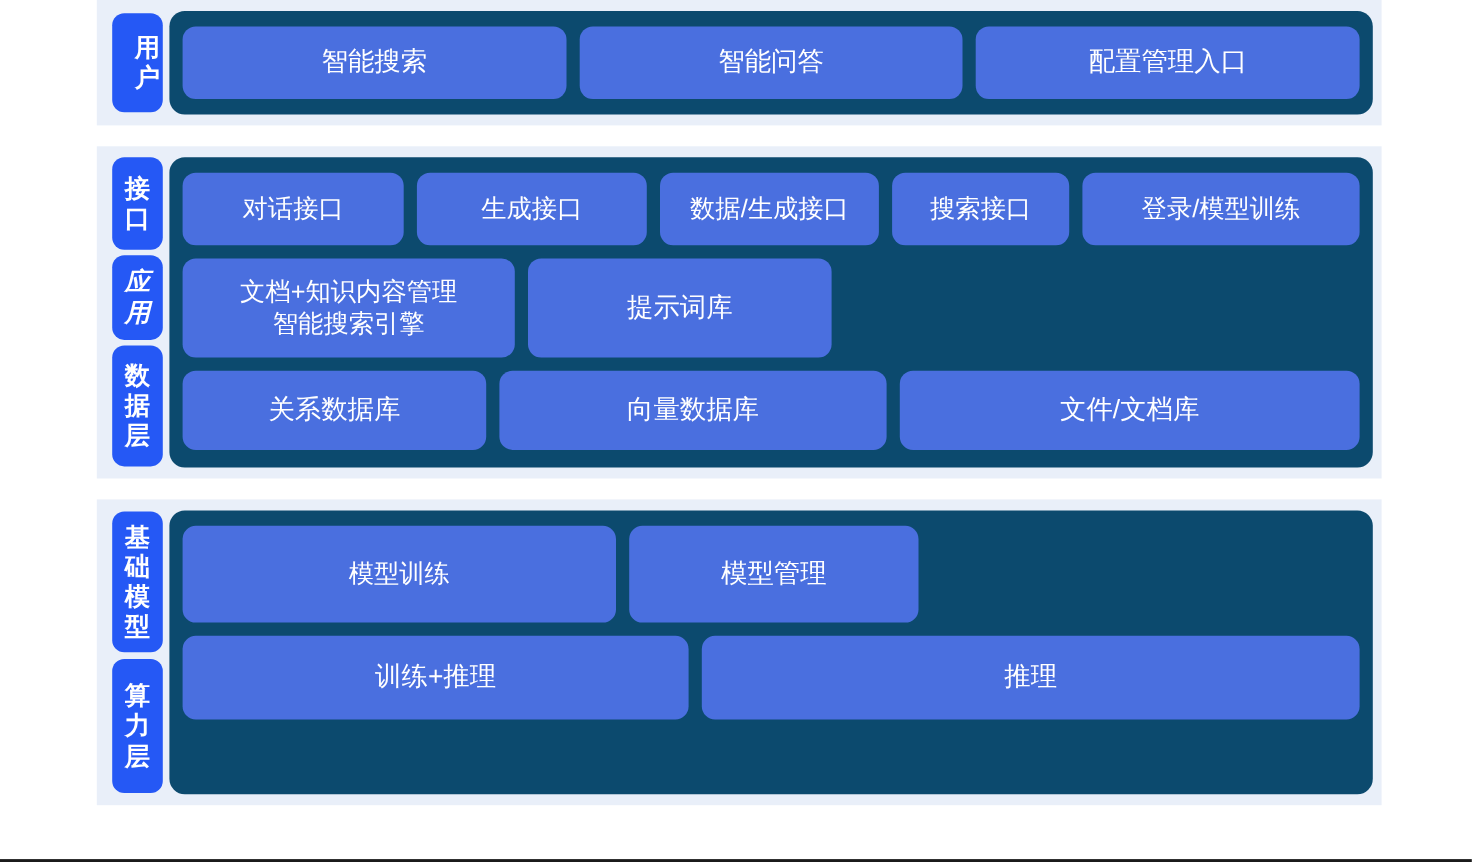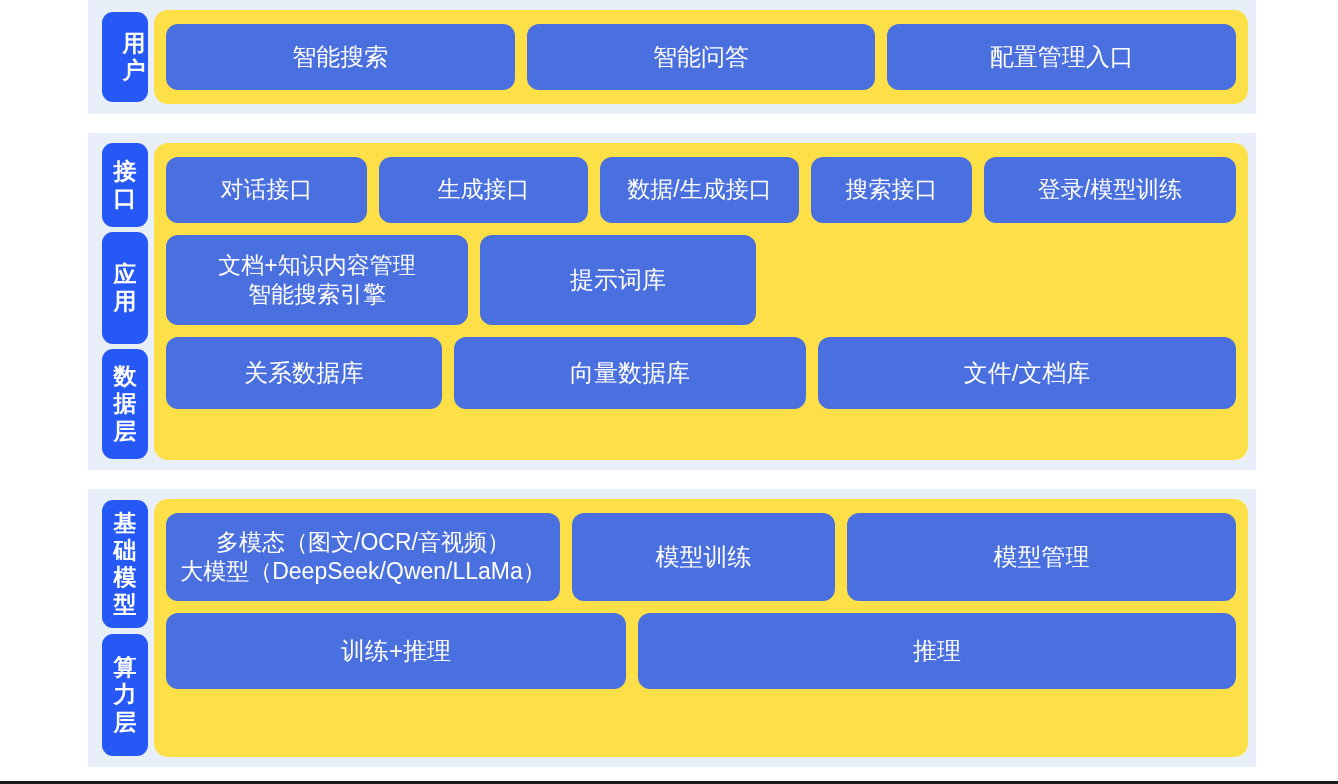--- a/index.html
+++ b/index.html
@@ -59,21 +59,21 @@
     text-align: center;
     writing-mode: horizontal-tb;
     word-break: break-all;
     padding: 0 6px;
     box-sizing: border-box;
   }
   .chip span { display: block; width: 1em; }
 
   .panel {
     flex: 1 1 auto;
-    background: #fde047;
+    background: #0c4a6e;
     border-radius: 14px;
     margin: 10px 8px 10px 6px;
     padding: 14px 12px;
     box-sizing: border-box;
     display: flex;
     flex-direction: column;
     gap: 12px;
   }
 
   .row {
@@ -97,21 +97,21 @@
   }
 
   
   #section-user .rail { padding-top: 12px; padding-bottom: 12px; }
   #section-user .chip { flex: 1 1 auto; padding-left: 24px; }
   #section-user .card { height: 66px; flex: 1 1 0; }
 
   
   #section-core .rail { gap: 5px; padding-bottom: 11px; }
   #chip-interface { height: 84px; }
-  #chip-app       { height: 112px; }
+  #chip-app       { height: 77px; font-style: italic; }
   #chip-data      { height: 110px; }
 
   #row-interface .card { height: 66px; font-size: 23px; }
   #row-interface .card:nth-child(1) { flex: 0 0 201px; }
   #row-interface .card:nth-child(2) { flex: 0 0 209px; }
   #row-interface .card:nth-child(3) { flex: 0 0 199px; }
   #row-interface .card:nth-child(4) { flex: 0 0 161px; }
   #row-interface .card:nth-child(5) { flex: 1 1 auto; }
 
   #row-app .card { height: 90px; }
@@ -210,22 +210,20 @@
       <div class="chip" id="chip-model">
         <span>基础模型</span>
       </div>
       <div class="chip" id="chip-compute">
         <span>算力层</span>
       </div>
     </div>
     <div class="panel">
 
       <div class="row" id="row-model">
-        <div class="card">多模态（图文/OCR/音视频）
-大模型（DeepSeek/Qwen/LLaMa）</div>
         <div class="card">模型训练</div>
         <div class="card">模型管理</div>
       </div>
 
       <div class="row" id="row-compute">
         <div class="card">训练+推理</div>
         <div class="card">推理</div>
       </div>
 
     </div>

